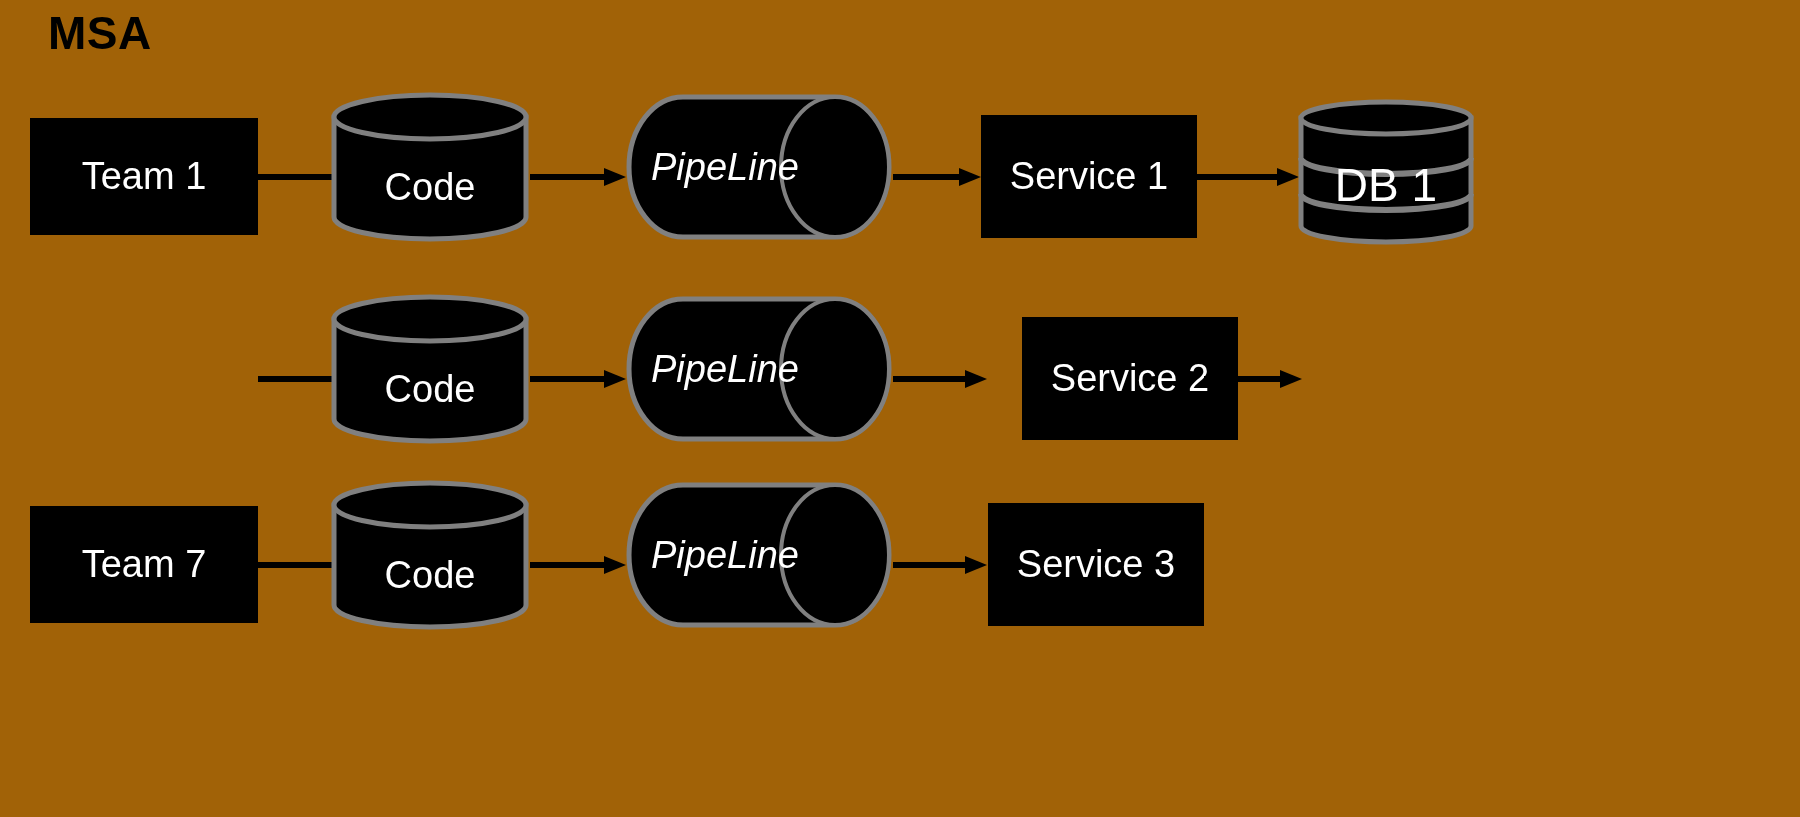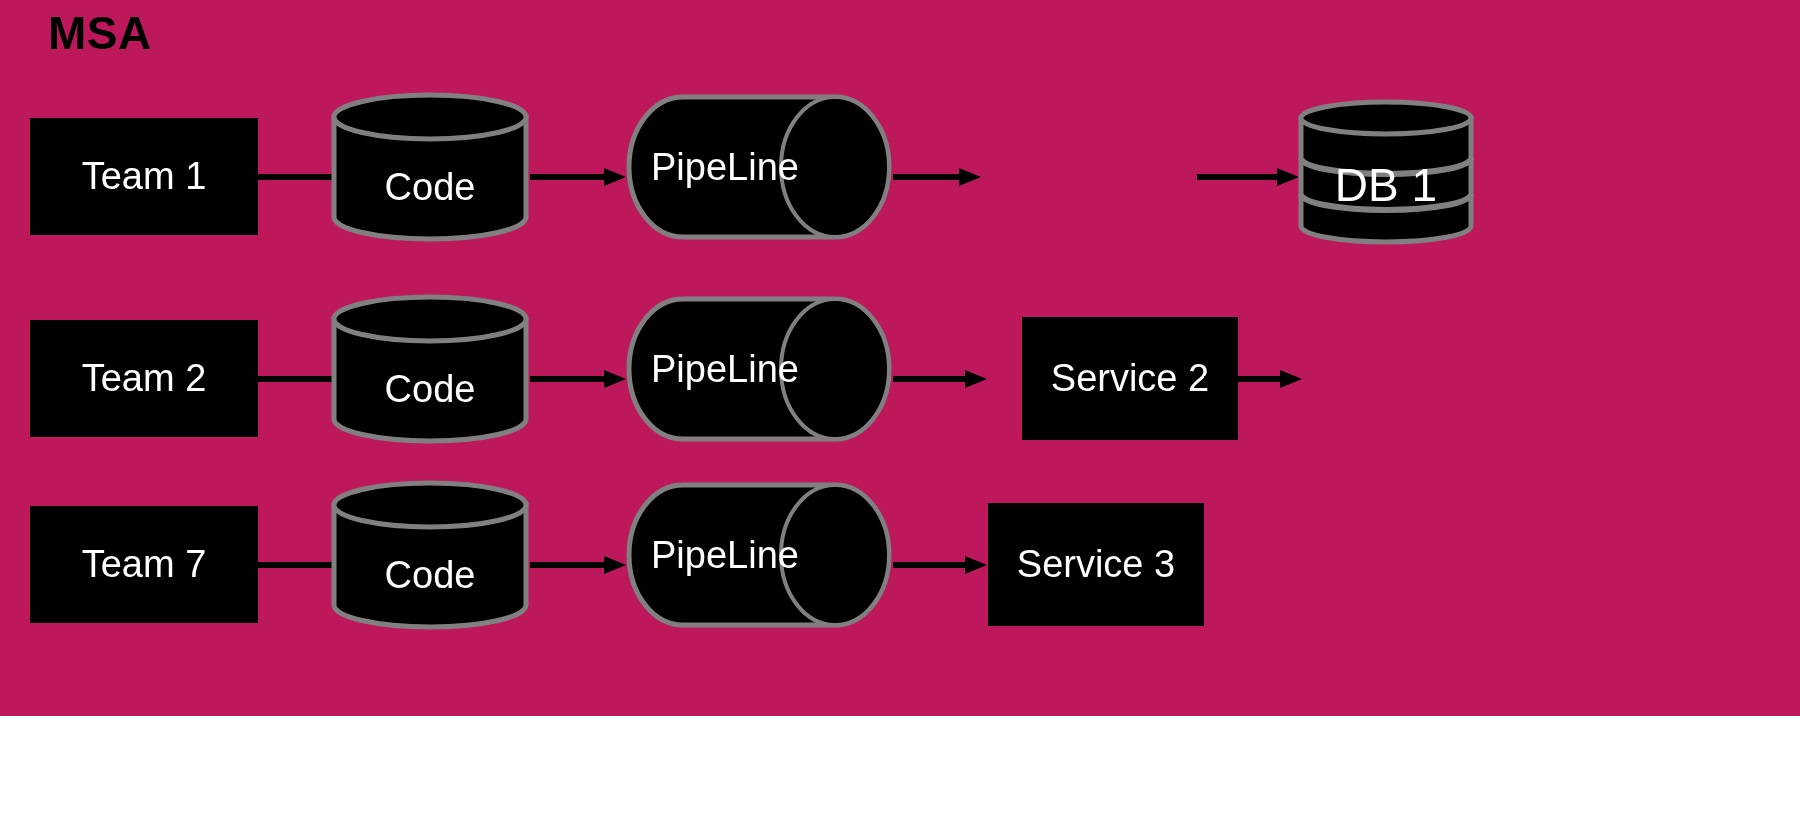--- a/index.html
+++ b/index.html
@@ -10,22 +10,22 @@
   }
   body {
     width: 1800px;
     height: 817px;
     font-family: "Liberation Sans", sans-serif;
     overflow: hidden;
   }
   #canvas {
     position: relative;
     width: 1800px;
-    height: 716px;
-    background: #be185d;
+    height: 817px;
+    background: #a16207;
   }
   .title {
     position: absolute;
     left: 48px;
     top: 8px;
     font-size: 46px;
     font-weight: bold;
     color: #000000;
     letter-spacing: 0.5px;
     line-height: 1.1;
@@ -51,21 +51,21 @@
     font-family: "Liberation Sans", sans-serif;
     pointer-events: none;
     white-space: nowrap;
   }
   
   .rect-node {
     background: #000000;
   }
   
   .label-code     { justify-content: center; align-items: flex-end; padding-bottom: 32px; box-sizing: border-box; text-align: right; }
-  .label-pipeline { justify-content: flex-start; padding-left: 26px; box-sizing: border-box; }
+  .label-pipeline { justify-content: flex-start; padding-left: 26px; box-sizing: border-box; font-style: italic; }
   .label-db       { justify-content: center; align-items: center; }
   .arrow svg { display:block; }
 </style>
 </head>
 <body>
 
 <div id="canvas">
 
   <div class="title">MSA</div>
 
@@ -103,41 +103,41 @@
     <div class="node-label label-pipeline">PipeLine</div>
   </div>
 
   <div class="node arrow" style="left:893px; top:166px; width:90px; height:22px;">
     <svg width="90" height="22" viewBox="0 0 90 22">
       <line x1="0" y1="11" x2="68" y2="11" stroke="#000000" stroke-width="6"></line>
       <polygon points="66,2 88,11 66,20" fill="#000000"></polygon>
     </svg>
   </div>
 
+  <div class="node rect-node" style="left:981px; top:115px; width:216px; height:123px;">
+    <div class="node-label">Service 1</div>
+  </div>
 
   <div class="node arrow" style="left:1197px; top:166px; width:104px; height:22px;">
     <svg width="104" height="22" viewBox="0 0 104 22">
       <line x1="0" y1="11" x2="82" y2="11" stroke="#000000" stroke-width="6"></line>
       <polygon points="80,2 102,11 80,20" fill="#000000"></polygon>
     </svg>
   </div>
 
   <div class="node" style="left:1297px; top:100px; width:178px; height:148px;">
     <svg width="178" height="148" viewBox="0 0 178 148">
       <path d="M4,18 L4,126 A85,16 0 0 0 174,126 L174,18 Z" fill="#000000" stroke="#808080" stroke-width="5"></path>
       <ellipse cx="89" cy="18" rx="85" ry="16" fill="#000000" stroke="#808080" stroke-width="5"></ellipse>
       <path d="M4,58 A85,16 0 0 0 174,58" fill="none" stroke="#808080" stroke-width="6"></path>
       <path d="M4,94 A85,16 0 0 0 174,94" fill="none" stroke="#808080" stroke-width="6"></path>
     </svg>
     <div class="node-label label-db" style="font-size:46px; padding-top:22px; box-sizing:border-box;">DB 1</div>
   </div>
 
-  <div class="node rect-node" style="left:30px; top:320px; width:228px; height:117px;">
-    <div class="node-label">Team 2</div>
-  </div>
 
   <div class="node arrow" style="left:258px; top:368px; width:122px; height:22px;">
     <svg width="122" height="22" viewBox="0 0 122 22">
       <line x1="0" y1="11" x2="100" y2="11" stroke="#000000" stroke-width="6"></line>
       <polygon points="98,2 120,11 98,20" fill="#000000"></polygon>
     </svg>
   </div>
 
   <div class="node" style="left:330px; top:295px; width:200px; height:148px;">
     <svg width="200" height="148" viewBox="0 0 200 148">

